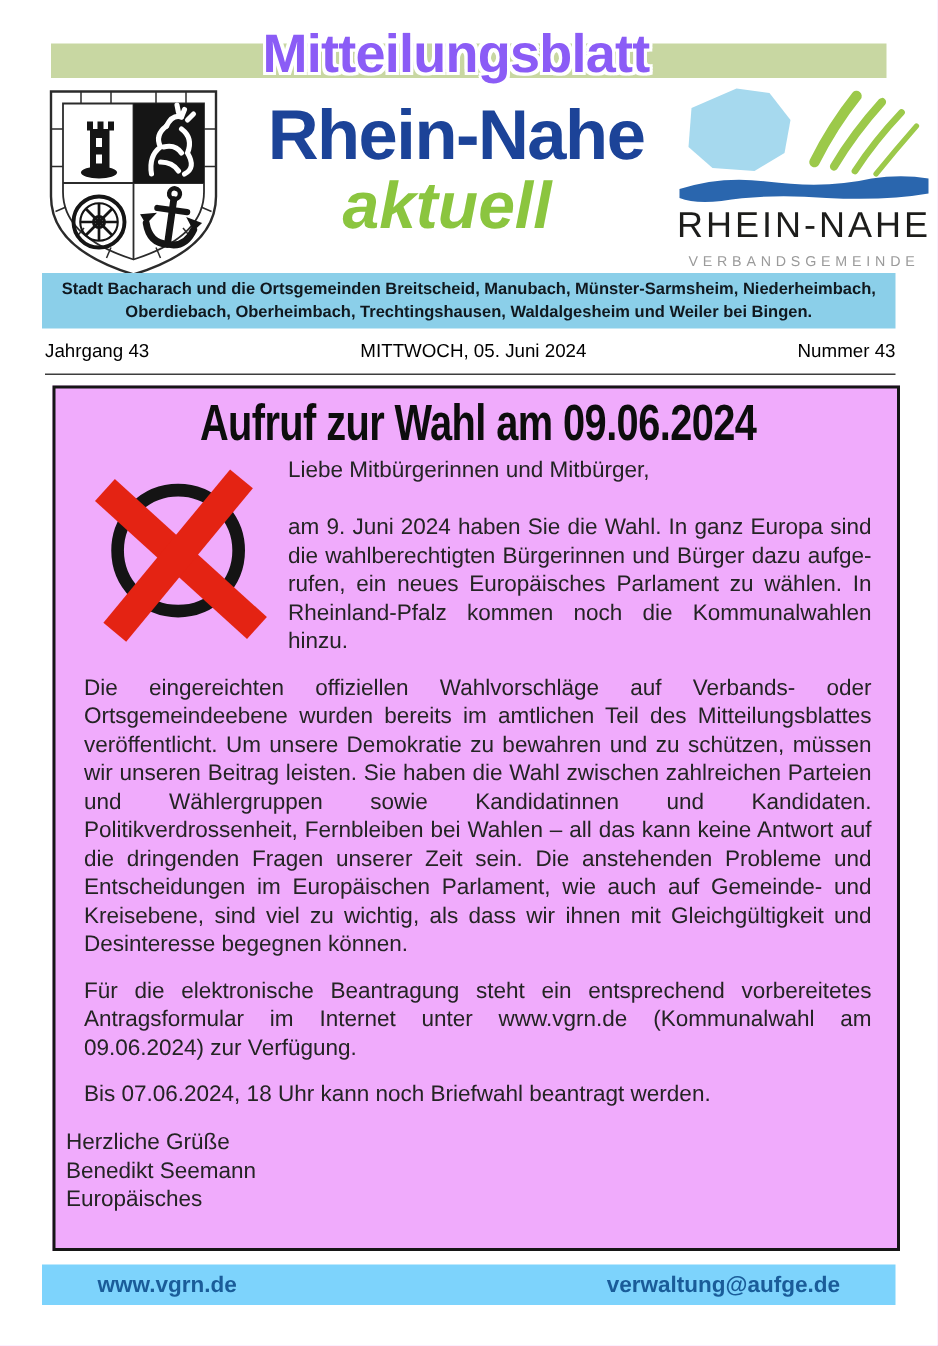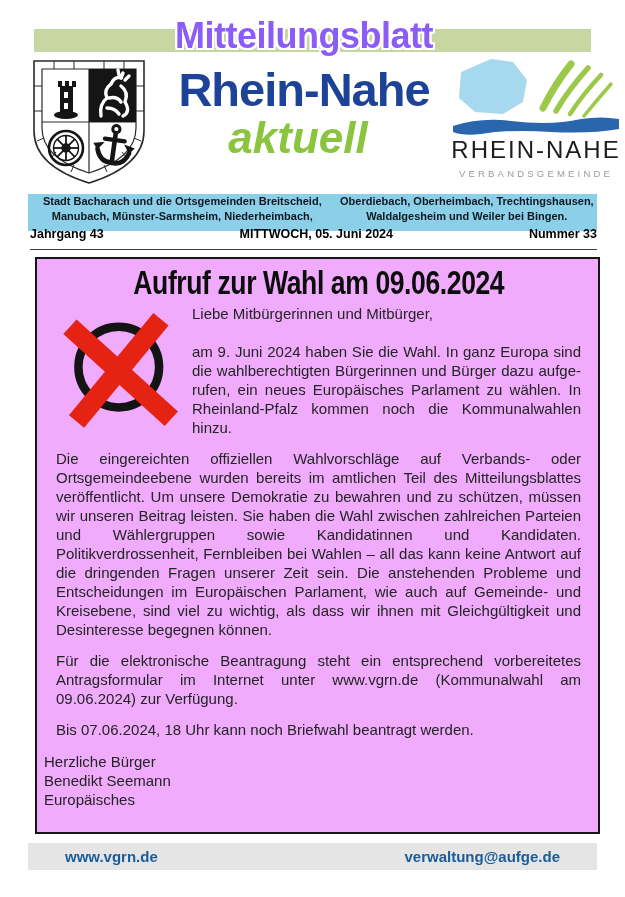--- a/index.html
+++ b/index.html
@@ -14,46 +14,46 @@
     text-shadow:2px 0 0 #fff,-2px 0 0 #fff,0 2px 0 #fff,0 -2px 0 #fff,2px 2px 0 #fff,-2px -2px 0 #fff,2px -2px 0 #fff,-2px 2px 0 #fff; }
   .main-title { position:absolute; left:0; top:62px; width:608px; text-align:center;
     font-size:47px; font-weight:bold; color:#1c4398; letter-spacing:-1px; }
   .sub-title { position:absolute; left:0; top:113px; width:596px; text-align:center;
     font-size:44px; font-weight:bold; font-style:italic; color:#8bc53f; }
   .coat { position:absolute; left:29px; top:56px; width:120px; height:131px; }
   .vg-logo { position:absolute; left:451px; top:56px; width:170px; height:127px; }
 
   
   .muni-banner { position:absolute; left:28px; top:182px; width:569px; height:37px; background:#8bcfe9;
-    display:flex; justify-content:center; text-align:center;
-    font-size:11px; font-weight:bold; color:#10181f; line-height:14.5px;margin-top:12px; }
+    display:flex; flex-direction:column; justify-content:center; text-align:center;
+    font-size:11px; font-weight:bold; color:#10181f; line-height:14.5px; }
 
   
   .issue-row { position:absolute; left:30px; top:227px; width:567px; display:flex;
-    justify-content:space-between; font-size:12.5px; font-weight:bold; color:#000; }
+    justify-content:space-between; font-size:12.5px; font-weight:normal; color:#000; }
   .rule { position:absolute; left:30px; top:249px; width:567px; height:0; border-top:1.5px solid #3d3d3d; }
 
   
   .article-box { position:absolute; left:35px; top:257px; width:565px; min-height:577px;
     border:2px solid #161616; background:#f0abfc; padding:3px 5px 4px 7px; }
   .headline { text-align:center; font-size:34px; line-height:38px; margin:1px 0 3px; color:#0d0d0d; }
   .headline .condensed { display:inline-block; transform:scaleX(0.78); transform-origin:center;
     font-weight:bold; letter-spacing:-0.5px; white-space:nowrap; }
   .article-body { font-size:15px; line-height:19px; text-align:justify; color:#242424; hyphens:manual; }
   .cross-fig { float:left; width:132px; height:122px; margin:3px 11px 2px 5px; }
   .cross-fig svg { width:100%; height:100%; display:block; }
   .greeting { margin:0 0 19px; }
   .para { margin:12px; }
   .clear-left { clear:left; }
   .appeal { font-weight:bold; margin:15px 0; }
   .closing { margin:13px 0 0; }
   .closing span { display:block; }
 
   
-  .footer-bar { position:absolute; left:28px; top:843px; width:569px; height:27px; background:#e5e5e5;
+  .footer-bar { position:absolute; left:28px; top:843px; width:569px; height:27px; background:#7dd3fc;
     display:flex; justify-content:space-between; align-items:center; padding:0 37px;
     font-size:15px; font-weight:bold; }
   .footer-bar a { color:#1a5c99; text-decoration:none; cursor:pointer; }
 </style>
 </head>
 <body>
 
 <div class="page">
 
   <header>
@@ -143,21 +143,21 @@
   </header>
 
   <div class="muni-banner">
     <div>Stadt Bacharach und die Ortsgemeinden Breitscheid, Manubach, Münster-Sarmsheim, Niederheimbach,</div>
     <div>Oberdiebach, Oberheimbach, Trechtingshausen, Waldalgesheim und Weiler bei Bingen.</div>
   </div>
 
   <div class="issue-row">
     <span>Jahrgang 43</span>
     <span>MITTWOCH, 05. Juni 2024</span>
-    <span>Nummer 33</span>
+    <span>Nummer 43</span>
   </div>
   <div class="rule"></div>
 
   <article class="article-box">
     <h1 class="headline">
       <span class="condensed">Aufruf zur Wahl am 09.06.2024</span>
     </h1>
     <div class="article-body">
       <figure class="cross-fig">
         <svg viewBox="0 0 140 130" aria-hidden="true">
@@ -165,21 +165,21 @@
           <line x1="22" y1="21" x2="130" y2="119" stroke="#e42313" stroke-width="21"></line>
           <line x1="119" y1="13" x2="29" y2="122" stroke="#e42313" stroke-width="21"></line>
         </svg>
       </figure>
       <p class="greeting">Liebe Mitbürgerinnen und Mitbürger,</p>
       <p class="para">am 9. Juni 2024 haben Sie die Wahl. In ganz Europa sind die wahlberechtigten Bürgerinnen und Bürger dazu aufge­rufen, ein neues Europäisches Parlament zu wählen. In Rheinland-Pfalz kommen noch die Kommunalwahlen hinzu.</p>
       <p class="para clear-left">Die eingereichten offiziellen Wahlvorschläge auf Verbands- oder Ortsgemeinde­ebene wurden bereits im amtlichen Teil des Mitteilungsblattes veröffentlicht. Um unsere Demokratie zu bewahren und zu schützen, müssen wir unseren Beitrag leisten. Sie haben die Wahl zwischen zahlreichen Parteien und Wählergruppen sowie Kandidatinnen und Kandidaten. Politikverdrossenheit, Fernbleiben bei Wahlen – all das kann keine Antwort auf die dringenden Fragen unserer Zeit sein. Die anstehenden Probleme und Entscheidungen im Europäischen Parlament, wie auch auf Gemeinde- und Kreisebene, sind viel zu wichtig, als dass wir ihnen mit Gleichgültigkeit und Desinteresse begegnen können.</p>
       <p class="para">Für die elektronische Beantragung steht ein entsprechend vorbereitetes Antrags­formular im Internet unter www.vgrn.de (Kommunalwahl am 09.06.2024) zur Ver­fügung.</p>
       <p class="para">Bis 07.06.2024, 18 Uhr kann noch Briefwahl beantragt werden.</p>
       <p class="closing">
-        <span>Herzliche Bürger</span>
+        <span>Herzliche Grüße</span>
         <span>Benedikt Seemann</span>
         <span>Europäisches</span>
       </p>
     </div>
   </article>
 
   <footer class="footer-bar">
     <a>www.vgrn.de</a>
     <a>verwaltung@aufge.de</a>
   </footer>

